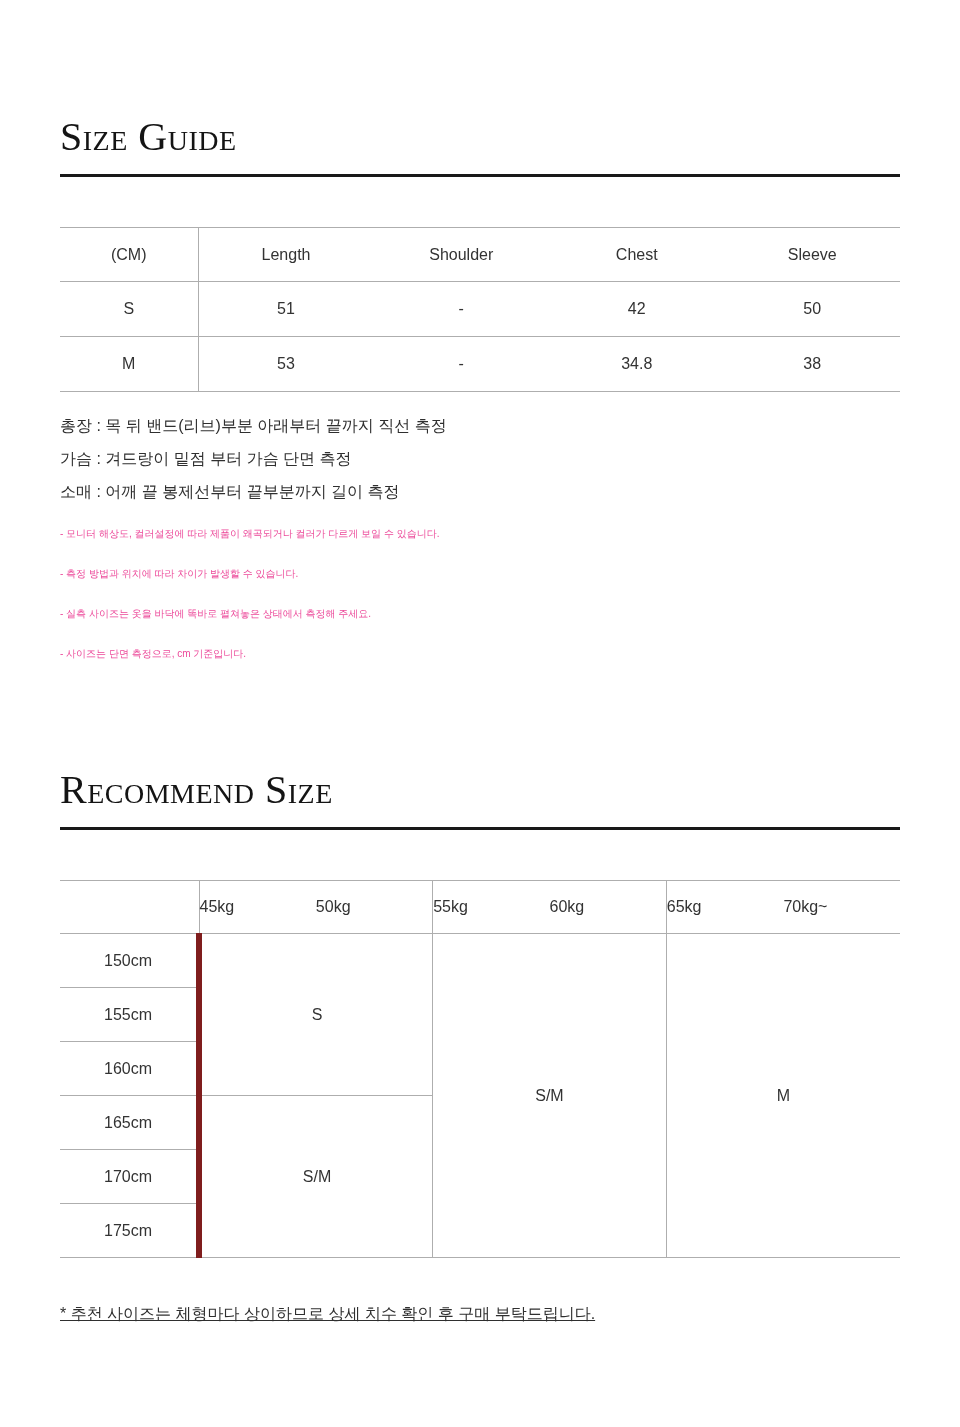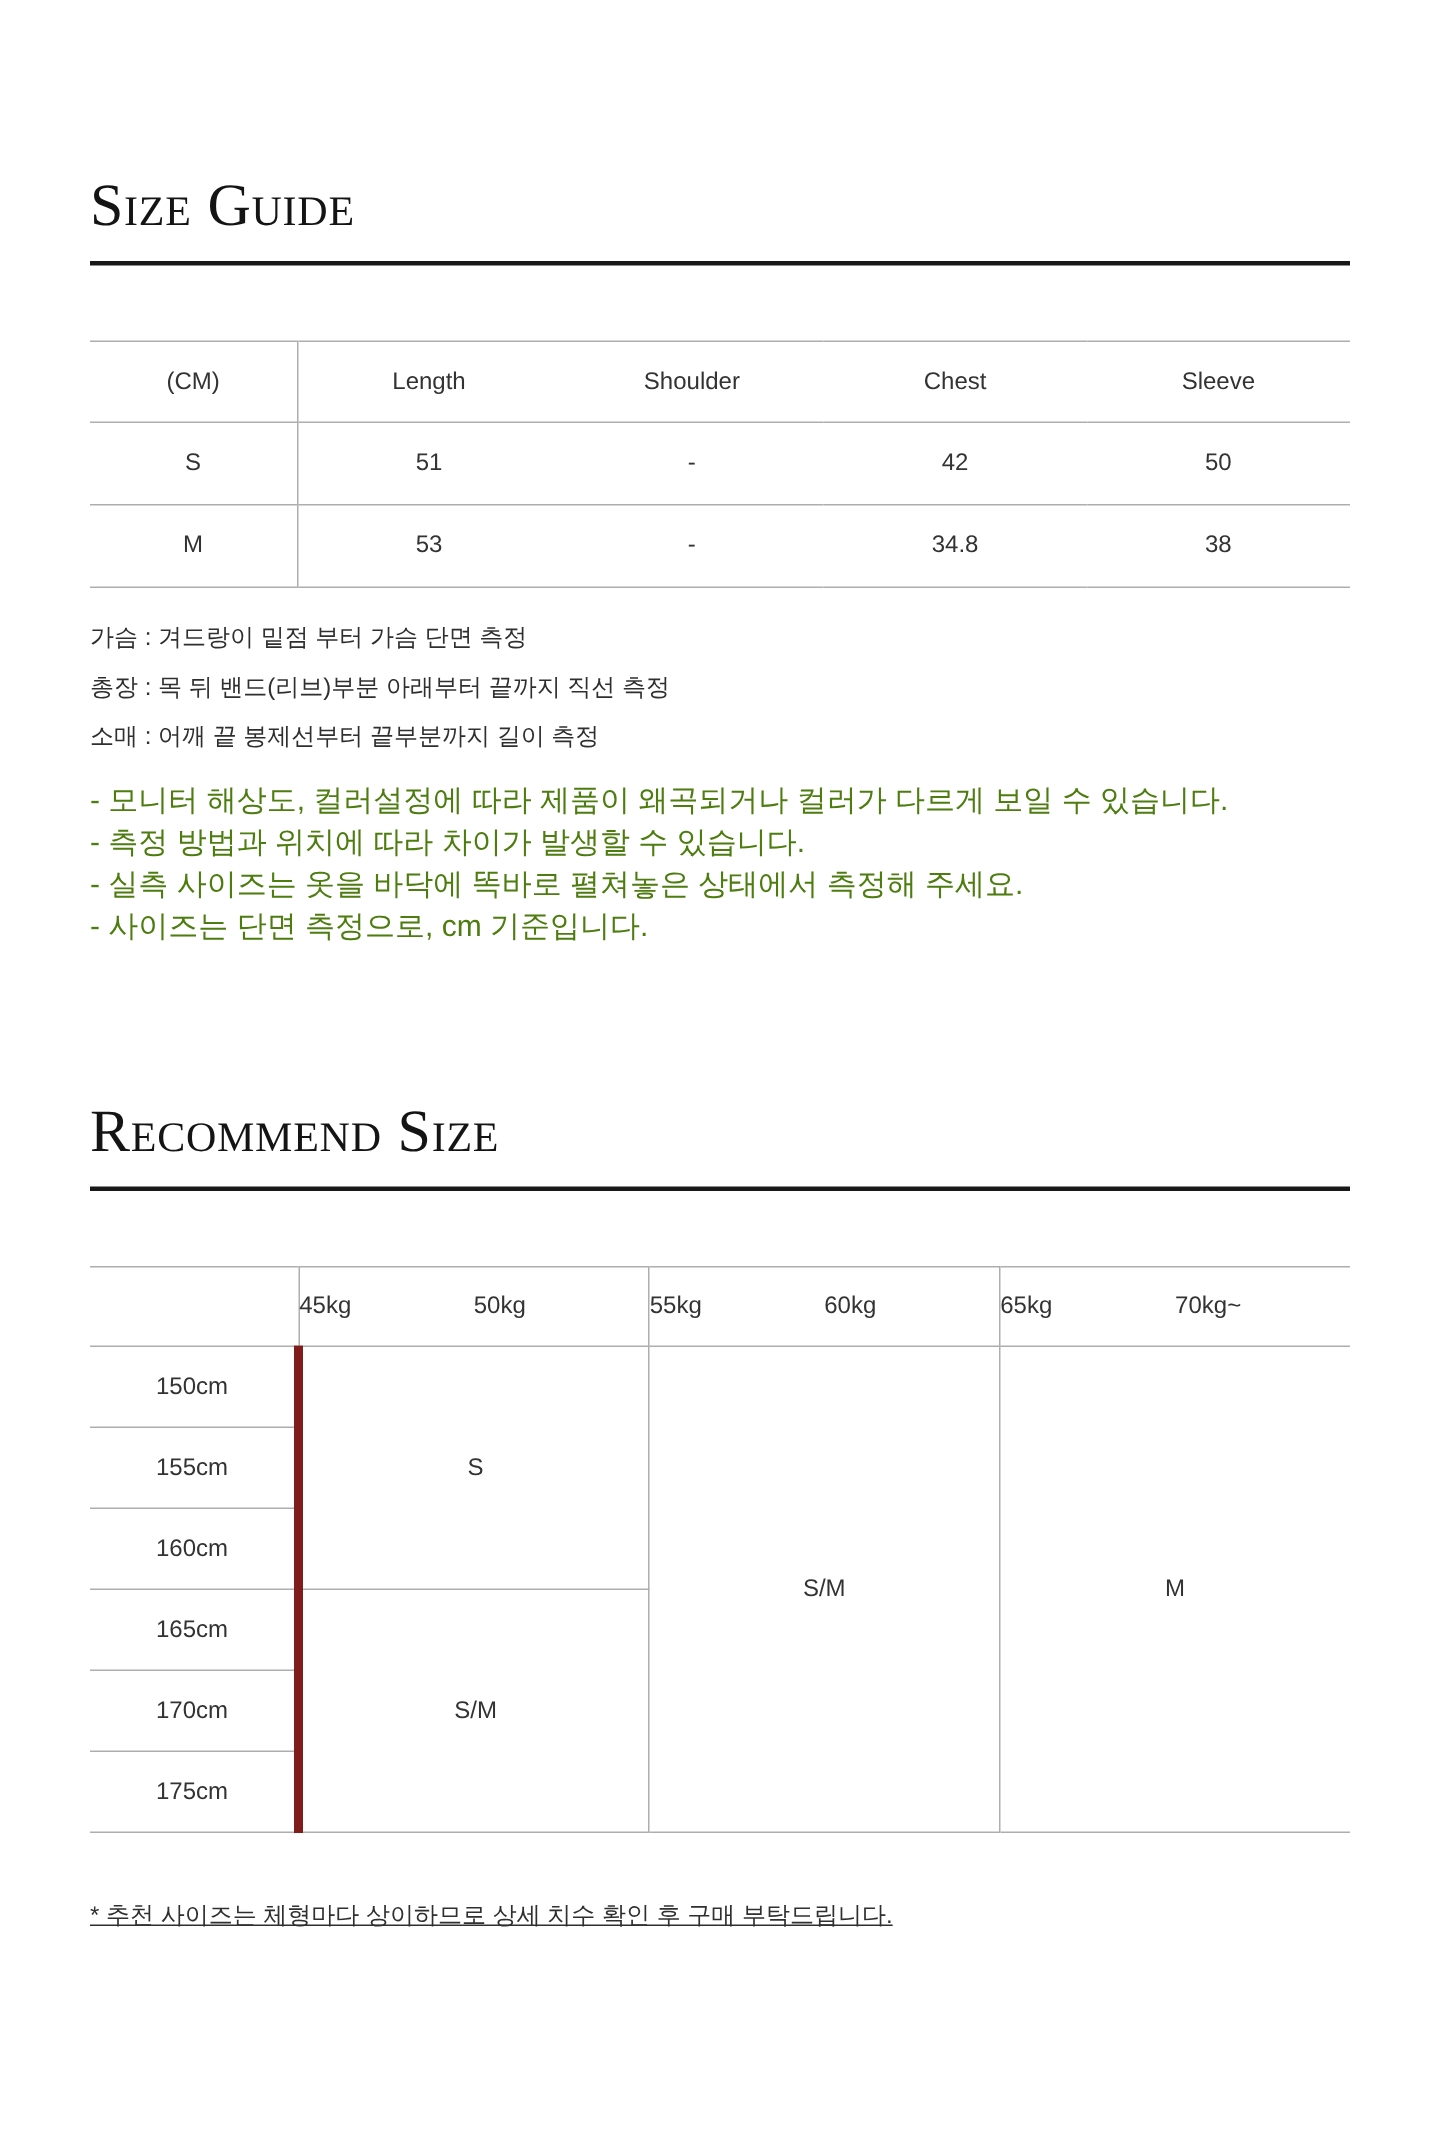--- a/index.html
+++ b/index.html
@@ -76,22 +76,23 @@
   
   .measure-notes { margin-top: 17px; }
   .measure-note {
     line-height: 33px;
     font-size: 16px;
     color: #2f2f2f;
   }
   .caution-notes { margin-top: 12px; }
   .caution-note {
     line-height: 28px;
-    font-size: 20px;
-    color: #4d7c0f;
+    font-size: 10px;
+    color: #ec4899;
+    margin-top: 12px;
   }
 
   
   #rec-table {
     margin-top: 50px;
     border-top: 1px solid #aeaeae;
     border-bottom: 1px solid #aeaeae;
   }
   #rec-table col.label-col { width: 139px; }
   #rec-table thead th {
@@ -154,22 +155,22 @@
         <th class="first-col">M</th>
         <td>53</td>
         <td>-</td>
         <td>34.8</td>
         <td>38</td>
       </tr>
     </tbody>
   </table>
 
   <div class="measure-notes">
+    <div class="measure-note">총장 : 목 뒤 밴드(리브)부분 아래부터 끝까지 직선 측정</div>
     <div class="measure-note">가슴 : 겨드랑이 밑점 부터 가슴 단면 측정</div>
-    <div class="measure-note">총장 : 목 뒤 밴드(리브)부분 아래부터 끝까지 직선 측정</div>
     <div class="measure-note">소매 : 어깨 끝 봉제선부터 끝부분까지 길이 측정</div>
   </div>
 
   <div class="caution-notes">
     <div class="caution-note">- 모니터 해상도, 컬러설정에 따라 제품이 왜곡되거나 컬러가 다르게 보일 수 있습니다.</div>
     <div class="caution-note">- 측정 방법과 위치에 따라 차이가 발생할 수 있습니다.</div>
     <div class="caution-note">- 실측 사이즈는 옷을 바닥에 똑바로 펼쳐놓은 상태에서 측정해 주세요.</div>
     <div class="caution-note">- 사이즈는 단면 측정으로, cm 기준입니다.</div>
   </div>
 

